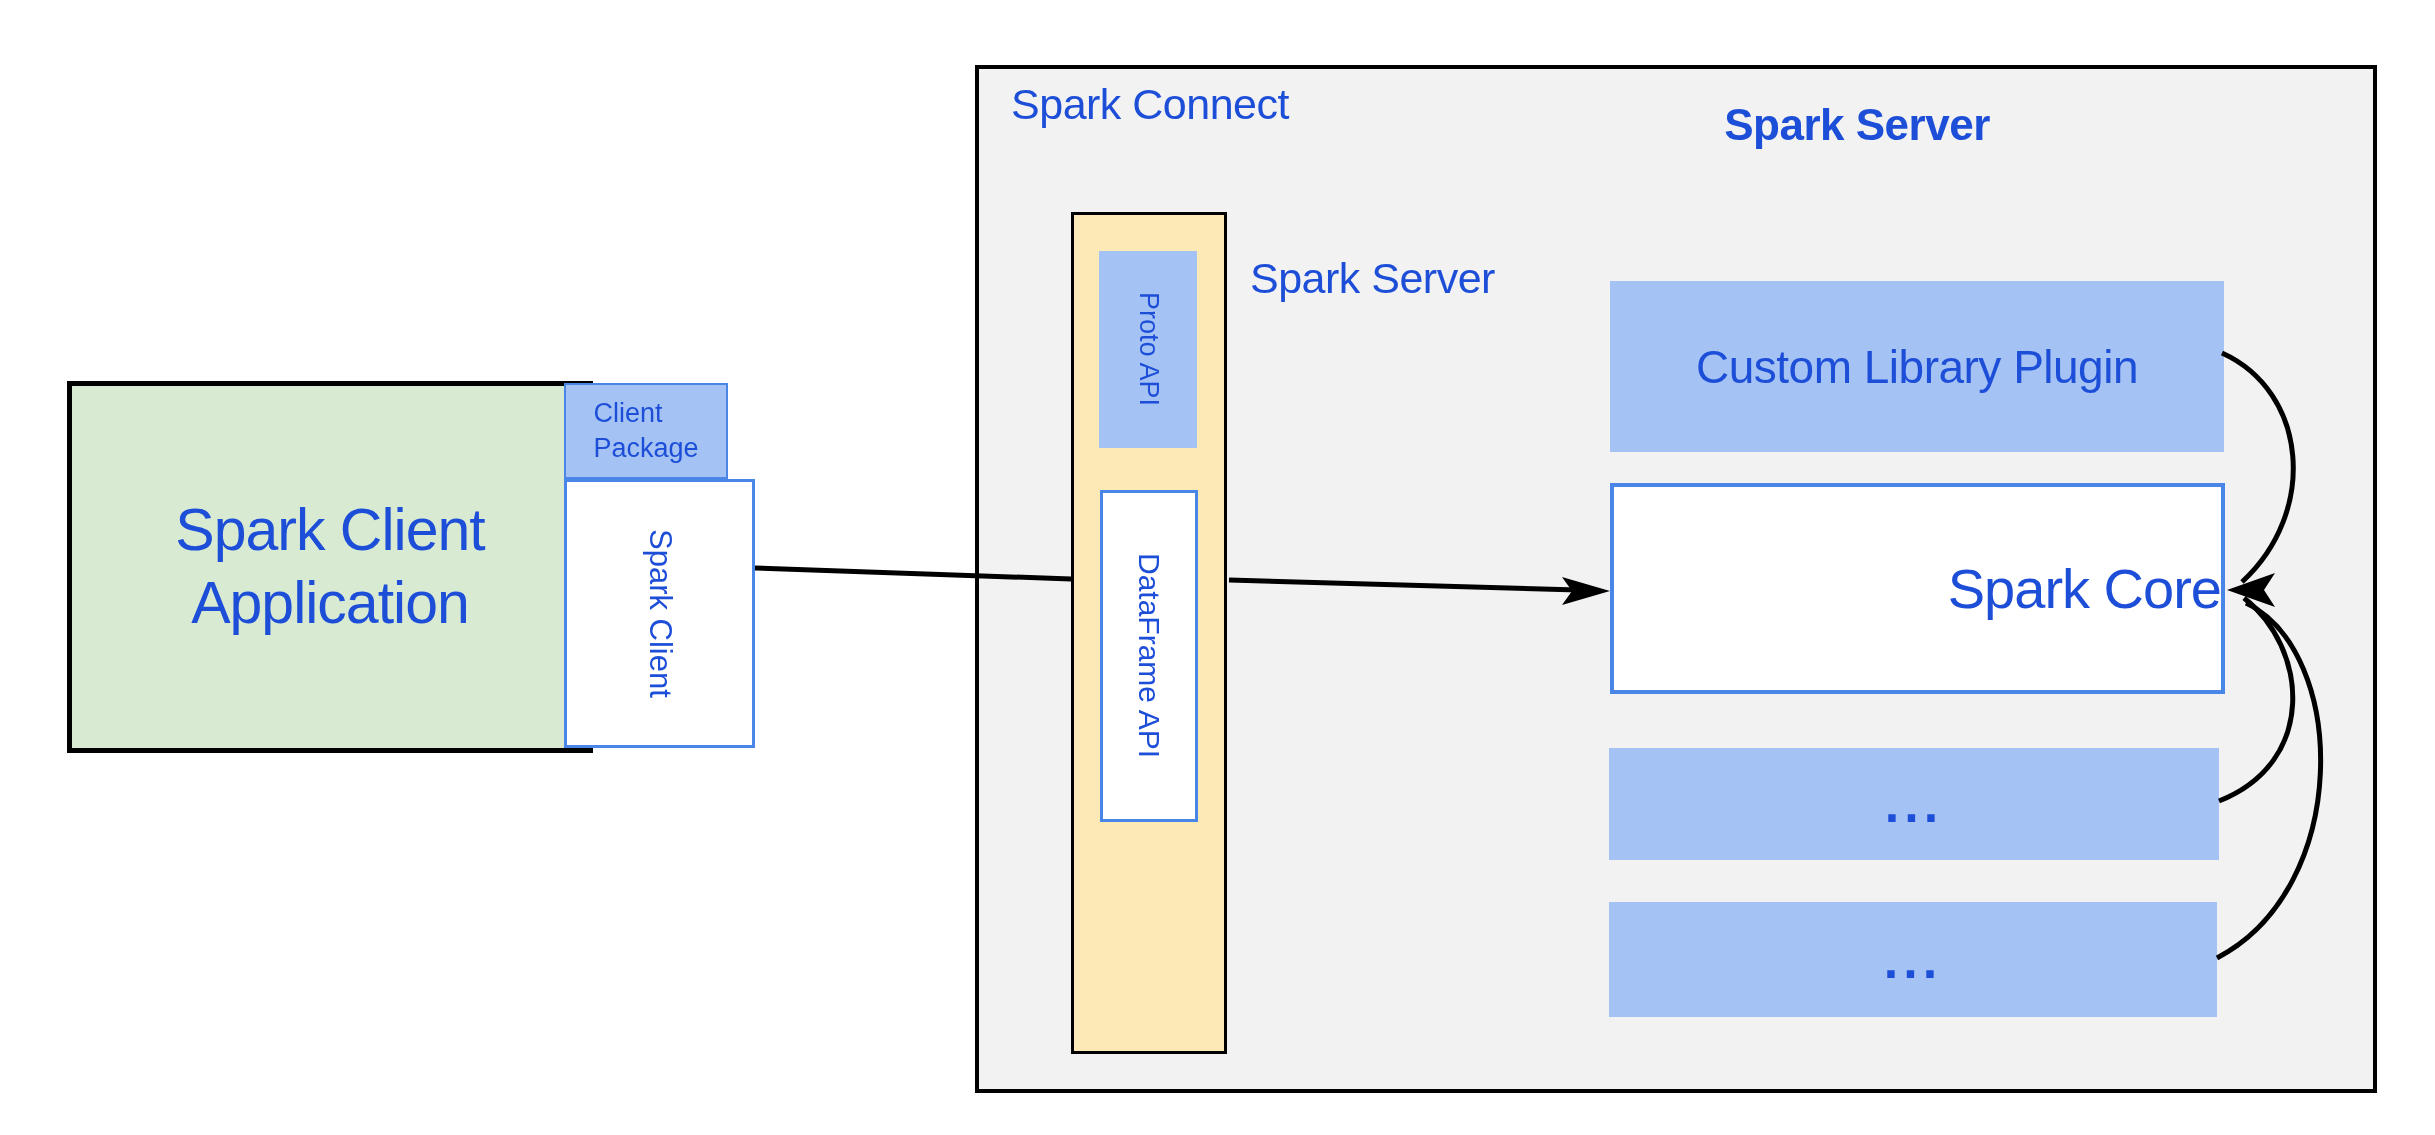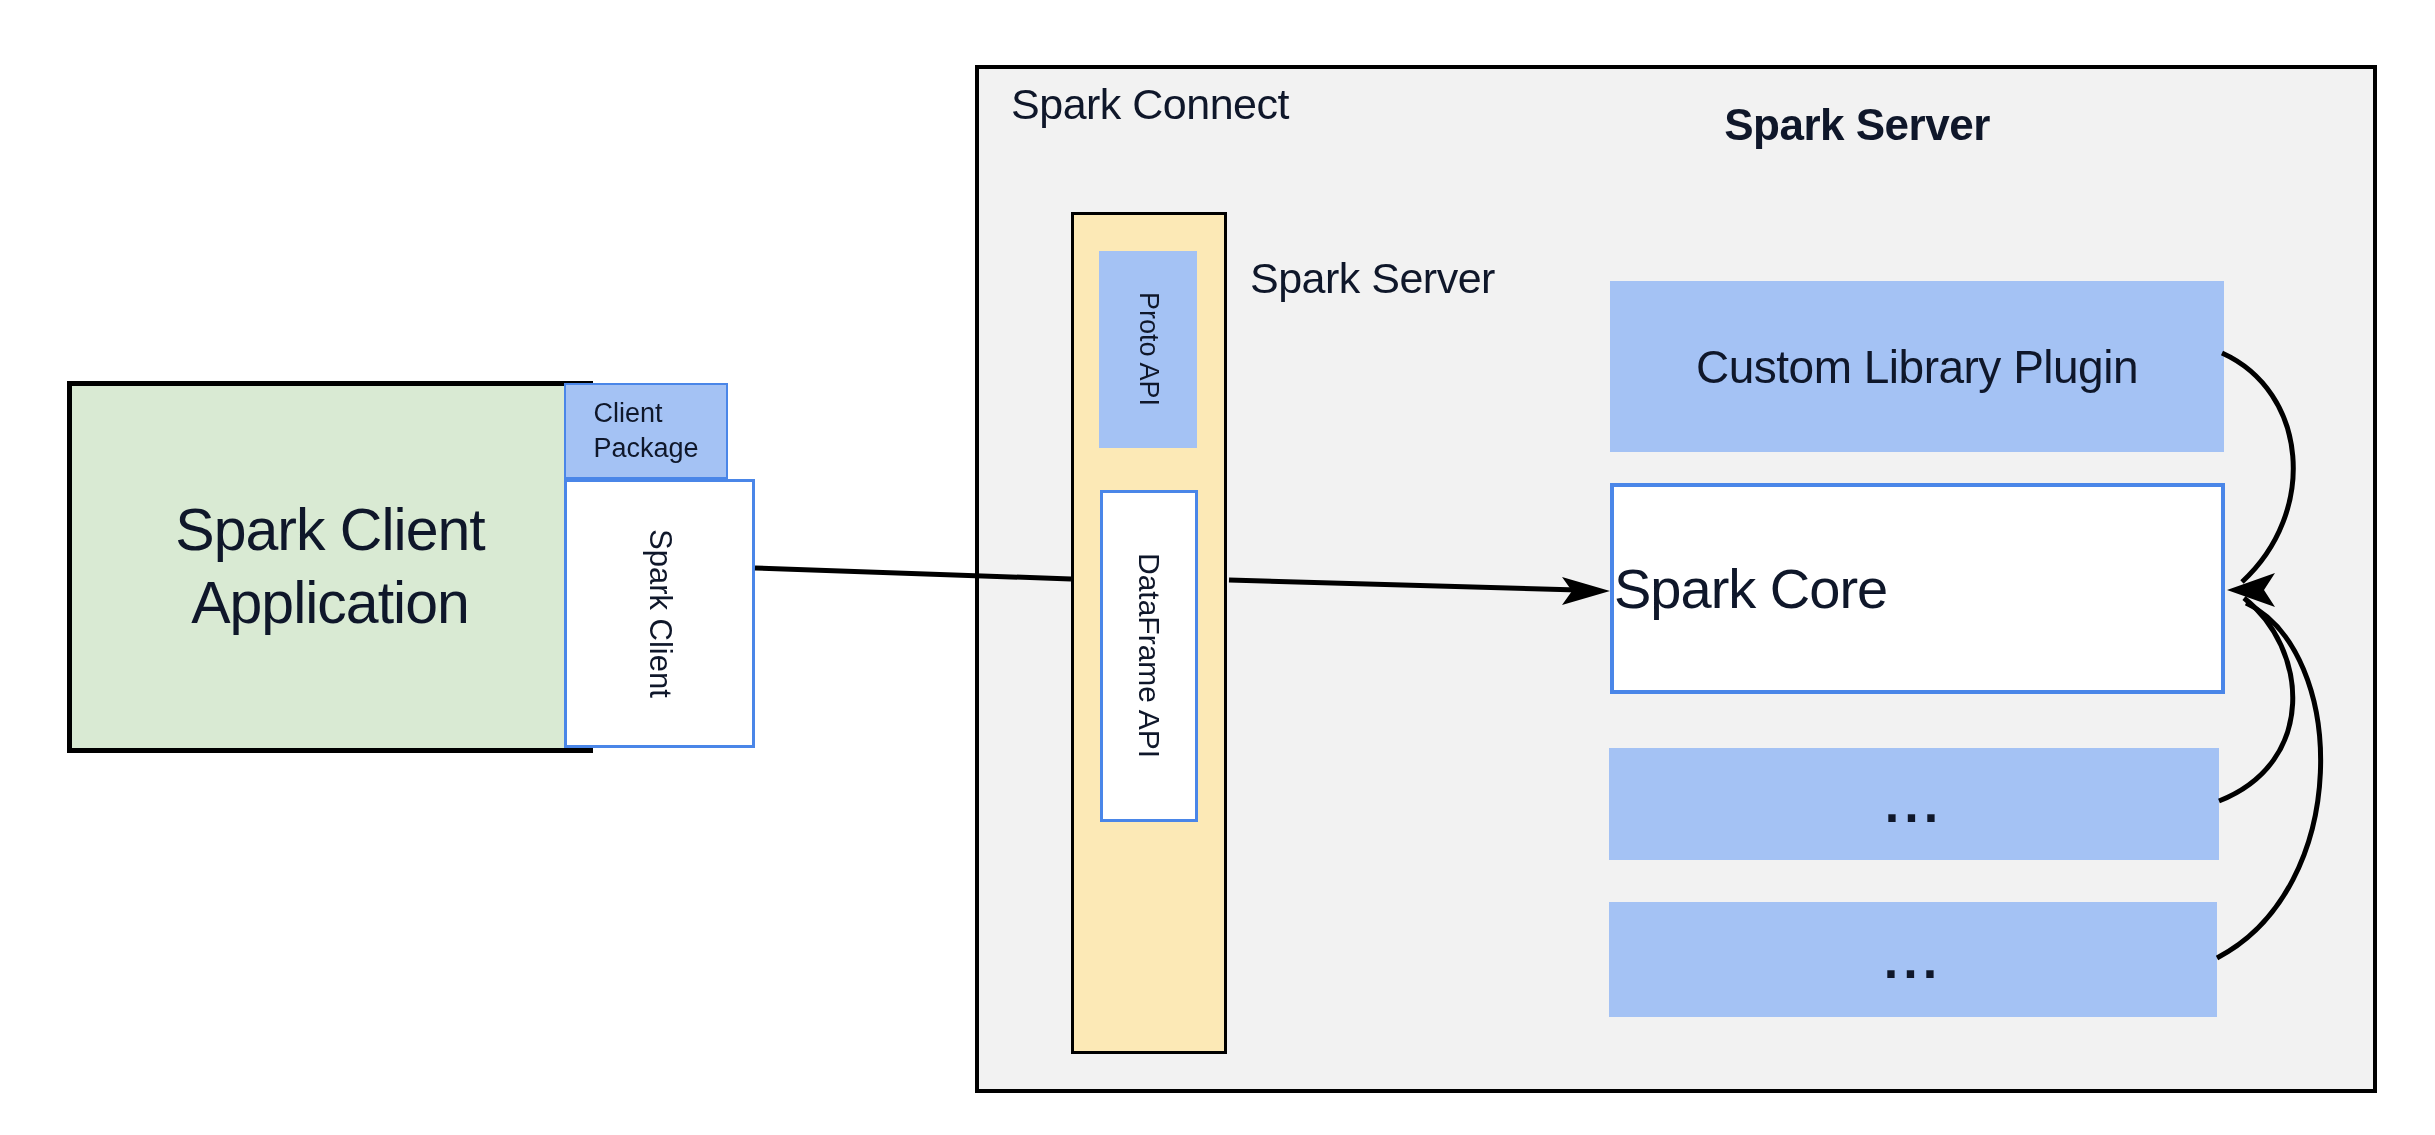--- a/index.html
+++ b/index.html
@@ -1,21 +1,21 @@
 <!DOCTYPE html>
 <html><head>
 <meta charset="utf-8">
 <style>
   html,body{margin:0;padding:0;background:#ffffff;}
   .stage{
     position:relative;
     width:2435px;height:1135px;
     background:#ffffff;
     font-family:"Liberation Sans", sans-serif;
-    color:#0f172a;
+    color:#1d4ed8;
     overflow:hidden;
   }
   .abs{position:absolute;box-sizing:border-box;}
   
   .server-panel{
     left:975px;top:65px;width:1402px;height:1028px;
     background:#f2f2f2;border:4px solid #000;
   }
   .green-box{
     left:67px;top:381px;width:526px;height:372px;
@@ -66,21 +66,21 @@
   }
   .plugin-box{
     left:1610px;top:281px;width:614px;height:171px;
     background:#a4c2f4;
     display:flex;align-items:center;justify-content:center;
     font-size:46px;letter-spacing:-0.5px;
   }
   .core-box{
     left:1610px;top:483px;width:615px;height:211px;
     background:#ffffff;border:4px solid #4a86e8;
-    display:flex;align-items:center;justify-content:flex-start;
+    display:flex;align-items:center;justify-content:flex-end;
     font-size:56px;letter-spacing:-1px;
   }
   .dots-box{
     background:#a4c2f4;
     display:flex;align-items:center;justify-content:center;
     font-size:52px;font-weight:bold;letter-spacing:5px;
   }
   .dots-1{left:1609px;top:748px;width:610px;height:112px;}
   .dots-2{left:1609px;top:902px;width:608px;height:115px;}
   svg.overlay{position:absolute;left:0;top:0;pointer-events:none;}

